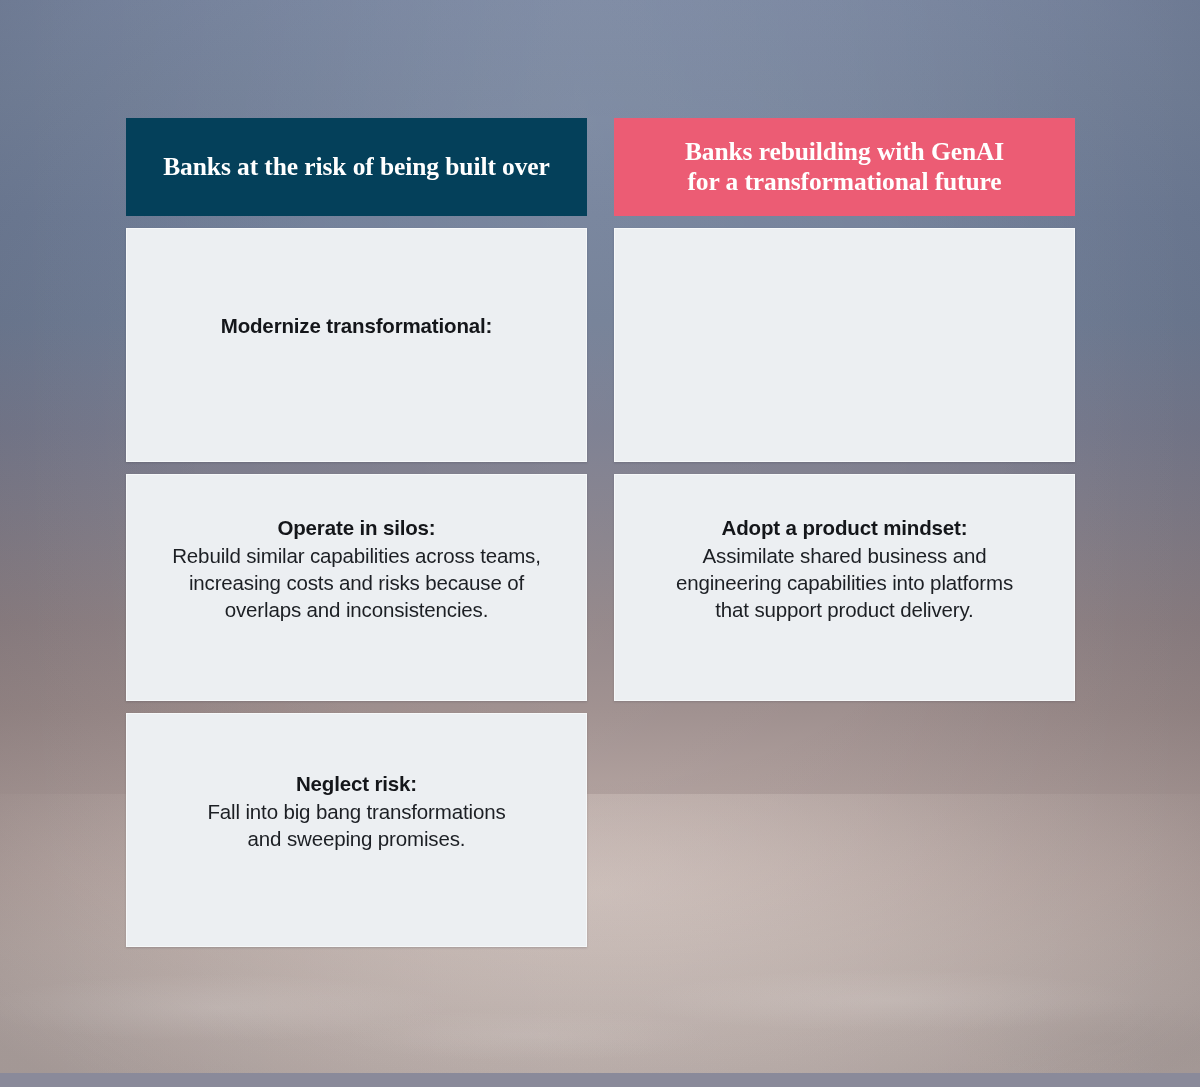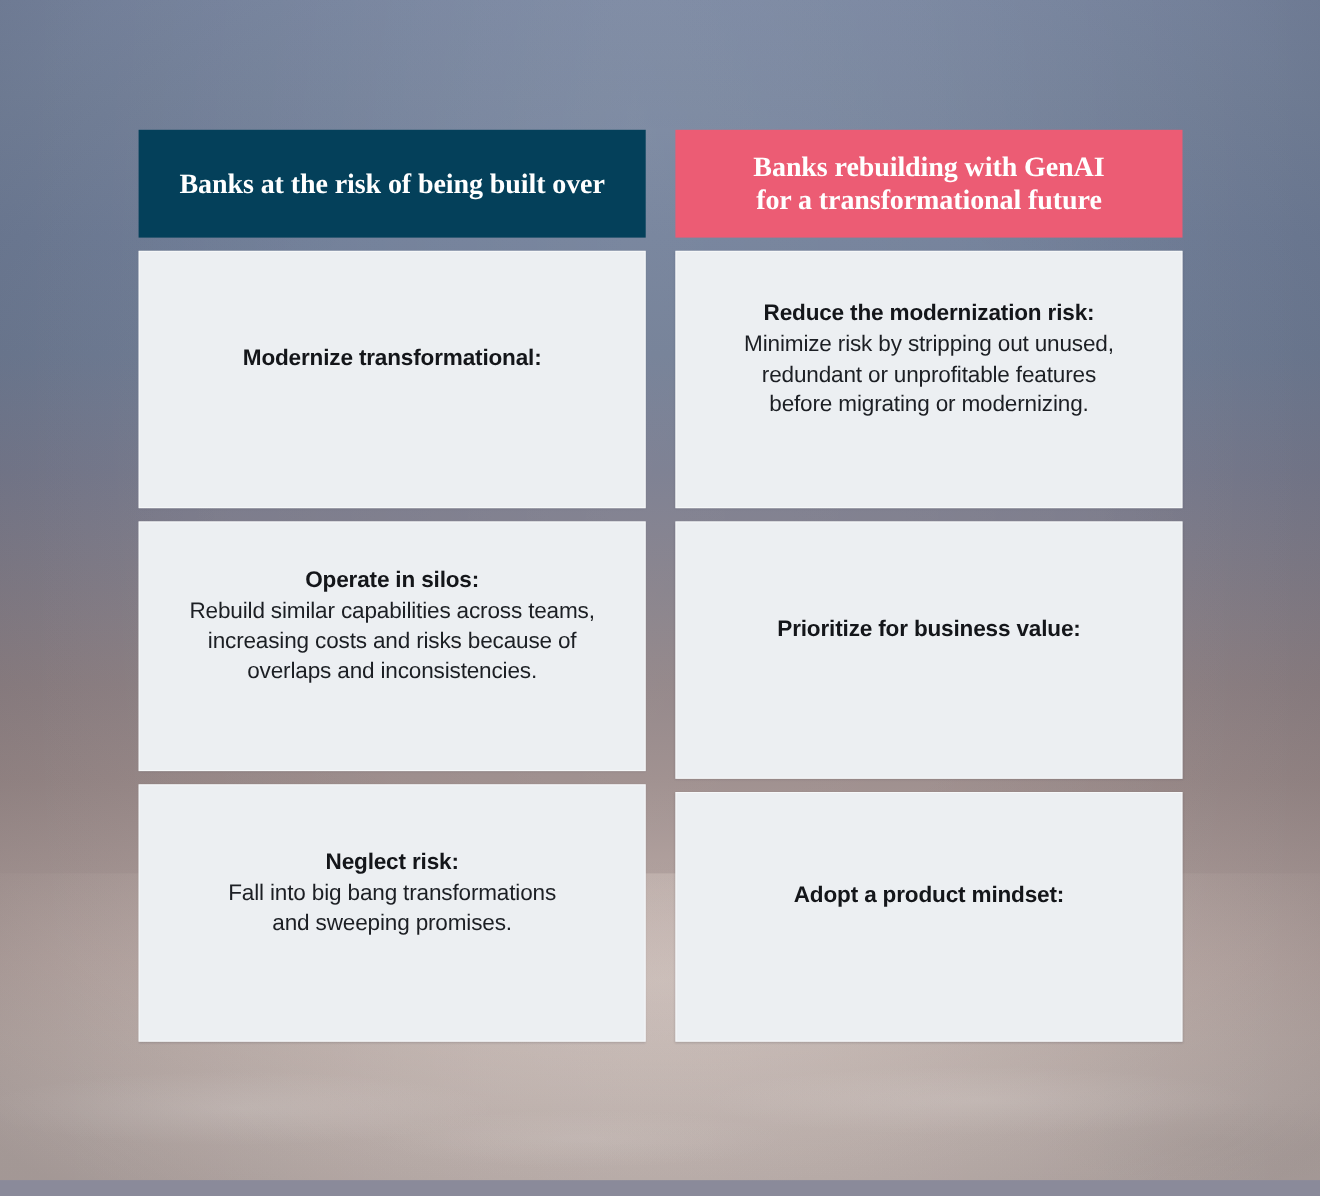--- a/index.html
+++ b/index.html
@@ -189,31 +189,27 @@
           <p class="card-title">Neglect risk:</p>
           <p class="card-body">Fall into big bang transformations
 and sweeping promises.</p>
         </div>
       </div>
 
       <div class="column">
         <div class="col-header right" style="white-space: pre-line;">Banks rebuilding with GenAI
 for a transformational future</div>
 
-        <div class="card row1">
-          <p class="card-title">Reduce the modernization risk:</p>
-          <p class="card-body">Minimize risk by stripping out unused,
-redundant or unprofitable features
-before migrating or modernizing.</p>
-        </div>
 
         <div class="card row2">
-          <p class="card-title">Prioritize for business value:</p>
         </div>
 
         <div class="card row3">
           <p class="card-title">Adopt a product mindset:</p>
+          <p class="card-body">Assimilate shared business and
+engineering capabilities into platforms
+that support product delivery.</p>
         </div>
       </div>
 
     </div>
   </div>
 </div>
 
 </body></html>

